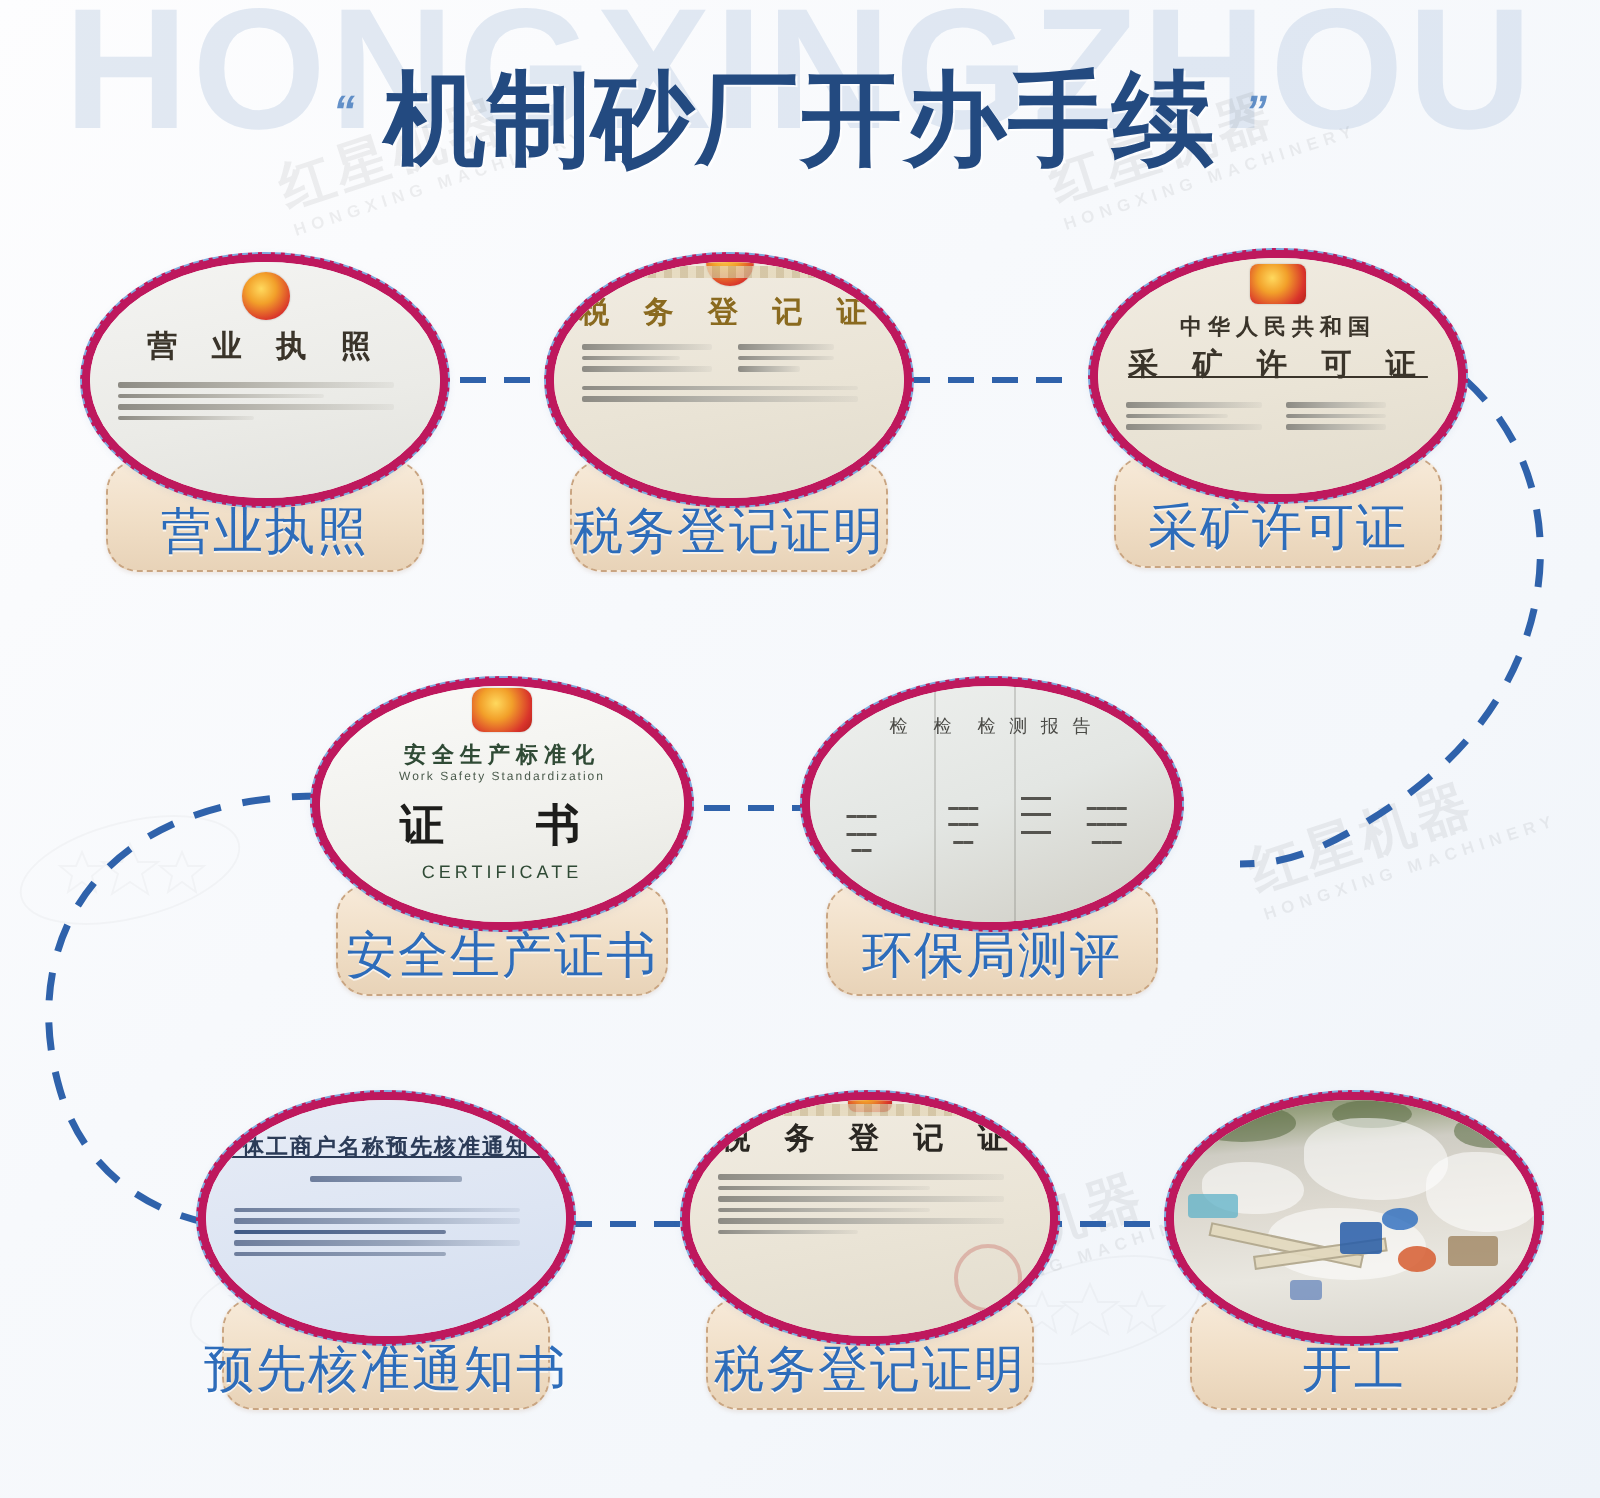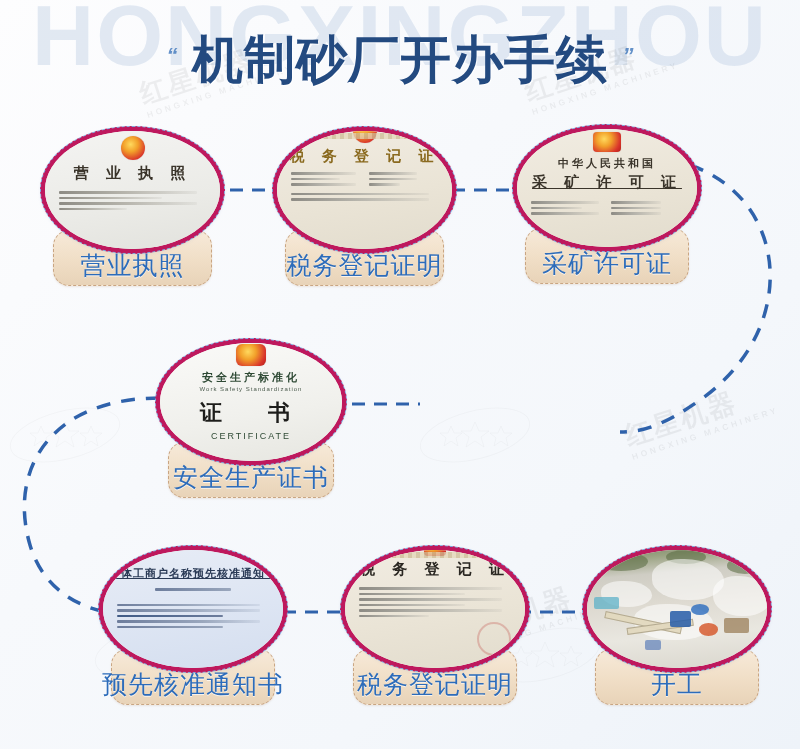--- a/index.html
+++ b/index.html
@@ -251,21 +251,21 @@
             <div class="doc-line l"></div>
           </div>
         </div>
       </div>
     </div>
     <div class="pill">
       <span class="pill-text">税务登记证明</span>
     </div>
   </div>
 
-  <div class="card" style="left:512px;top:124px;width:190px;">
+  <div class="card" style="left:544px;top:124px;width:190px;">
     <div class="oval">
       <div class="oval-inner">
         <div class="doc cream">
           <div class="emblem" style="width:28px;height:20px;border-radius:4px;margin-top:3px;"></div>
           <div class="doc-title sm">中华人民共和国</div>
           <div class="doc-title" style="margin-top:2px;text-decoration:underline;">采 矿 许 可 证</div>
           <div class="doc-cols" style="margin-top:6px;">
             <div class="c">
               <div class="doc-line l"></div>
               <div class="doc-line m"></div>
@@ -295,20 +295,38 @@
           <div class="doc-title" style="font-size:22px;letter-spacing:12px;margin-top:6px;color:#1d1d1b;">证　书</div>
           <div class="doc-sub" style="font-size:9px;letter-spacing:2px;color:#2f4a35;margin-top:3px;">CERTIFICATE</div>
         </div>
       </div>
     </div>
     <div class="pill">
       <span class="pill-text">安全生产证书</span>
     </div>
   </div>
 
+  <div class="card" style="left:400px;top:338px;width:192px;">
+    <div class="oval">
+      <div class="oval-inner">
+        <div class="report">
+          <div class="vline" style="left:34%;"></div>
+          <div class="vline" style="left:56%;"></div>
+          <div class="hdr">检　检　检 测 报 告</div>
+          <div class="blk" style="left:10%;top:52%;">▬▬▬<br>▬▬▬<br>▬▬</div>
+          <div class="blk" style="left:38%;top:48%;">▬▬▬<br>▬▬▬<br>▬▬</div>
+          <div class="blk" style="left:58%;top:44%;">▬▬▬<br>▬▬▬<br>▬▬▬</div>
+          <div class="blk" style="left:76%;top:48%;">▬▬▬▬<br>▬▬▬▬<br>▬▬▬</div>
+        </div>
+      </div>
+    </div>
+    <div class="pill">
+      <span class="pill-text">环保局测评</span>
+    </div>
+  </div>
 
   <div class="card" style="left:98px;top:545px;width:190px;">
     <div class="oval">
       <div class="oval-inner">
         <div class="doc blue">
           <div class="doc-title" style="font-size:11px;letter-spacing:1px;margin-top:16px;color:#2b3b57;text-decoration:underline;">个体工商户名称预先核准通知书</div>
           <div class="doc-line" style="width:42%;margin-top:7px;background:linear-gradient(90deg,#6d7d9c,#9aa7bd);"></div>
           <div class="doc-lines" style="margin-top:7px;">
             <div class="doc-line l" style="background:linear-gradient(90deg,#6d7d9c 0%,#9aa7bd 50%,rgba(154,167,189,.2) 100%)"></div>
             <div class="doc-line l" style="background:linear-gradient(90deg,#6d7d9c 0%,#9aa7bd 50%,rgba(154,167,189,.2) 100%)"></div>

